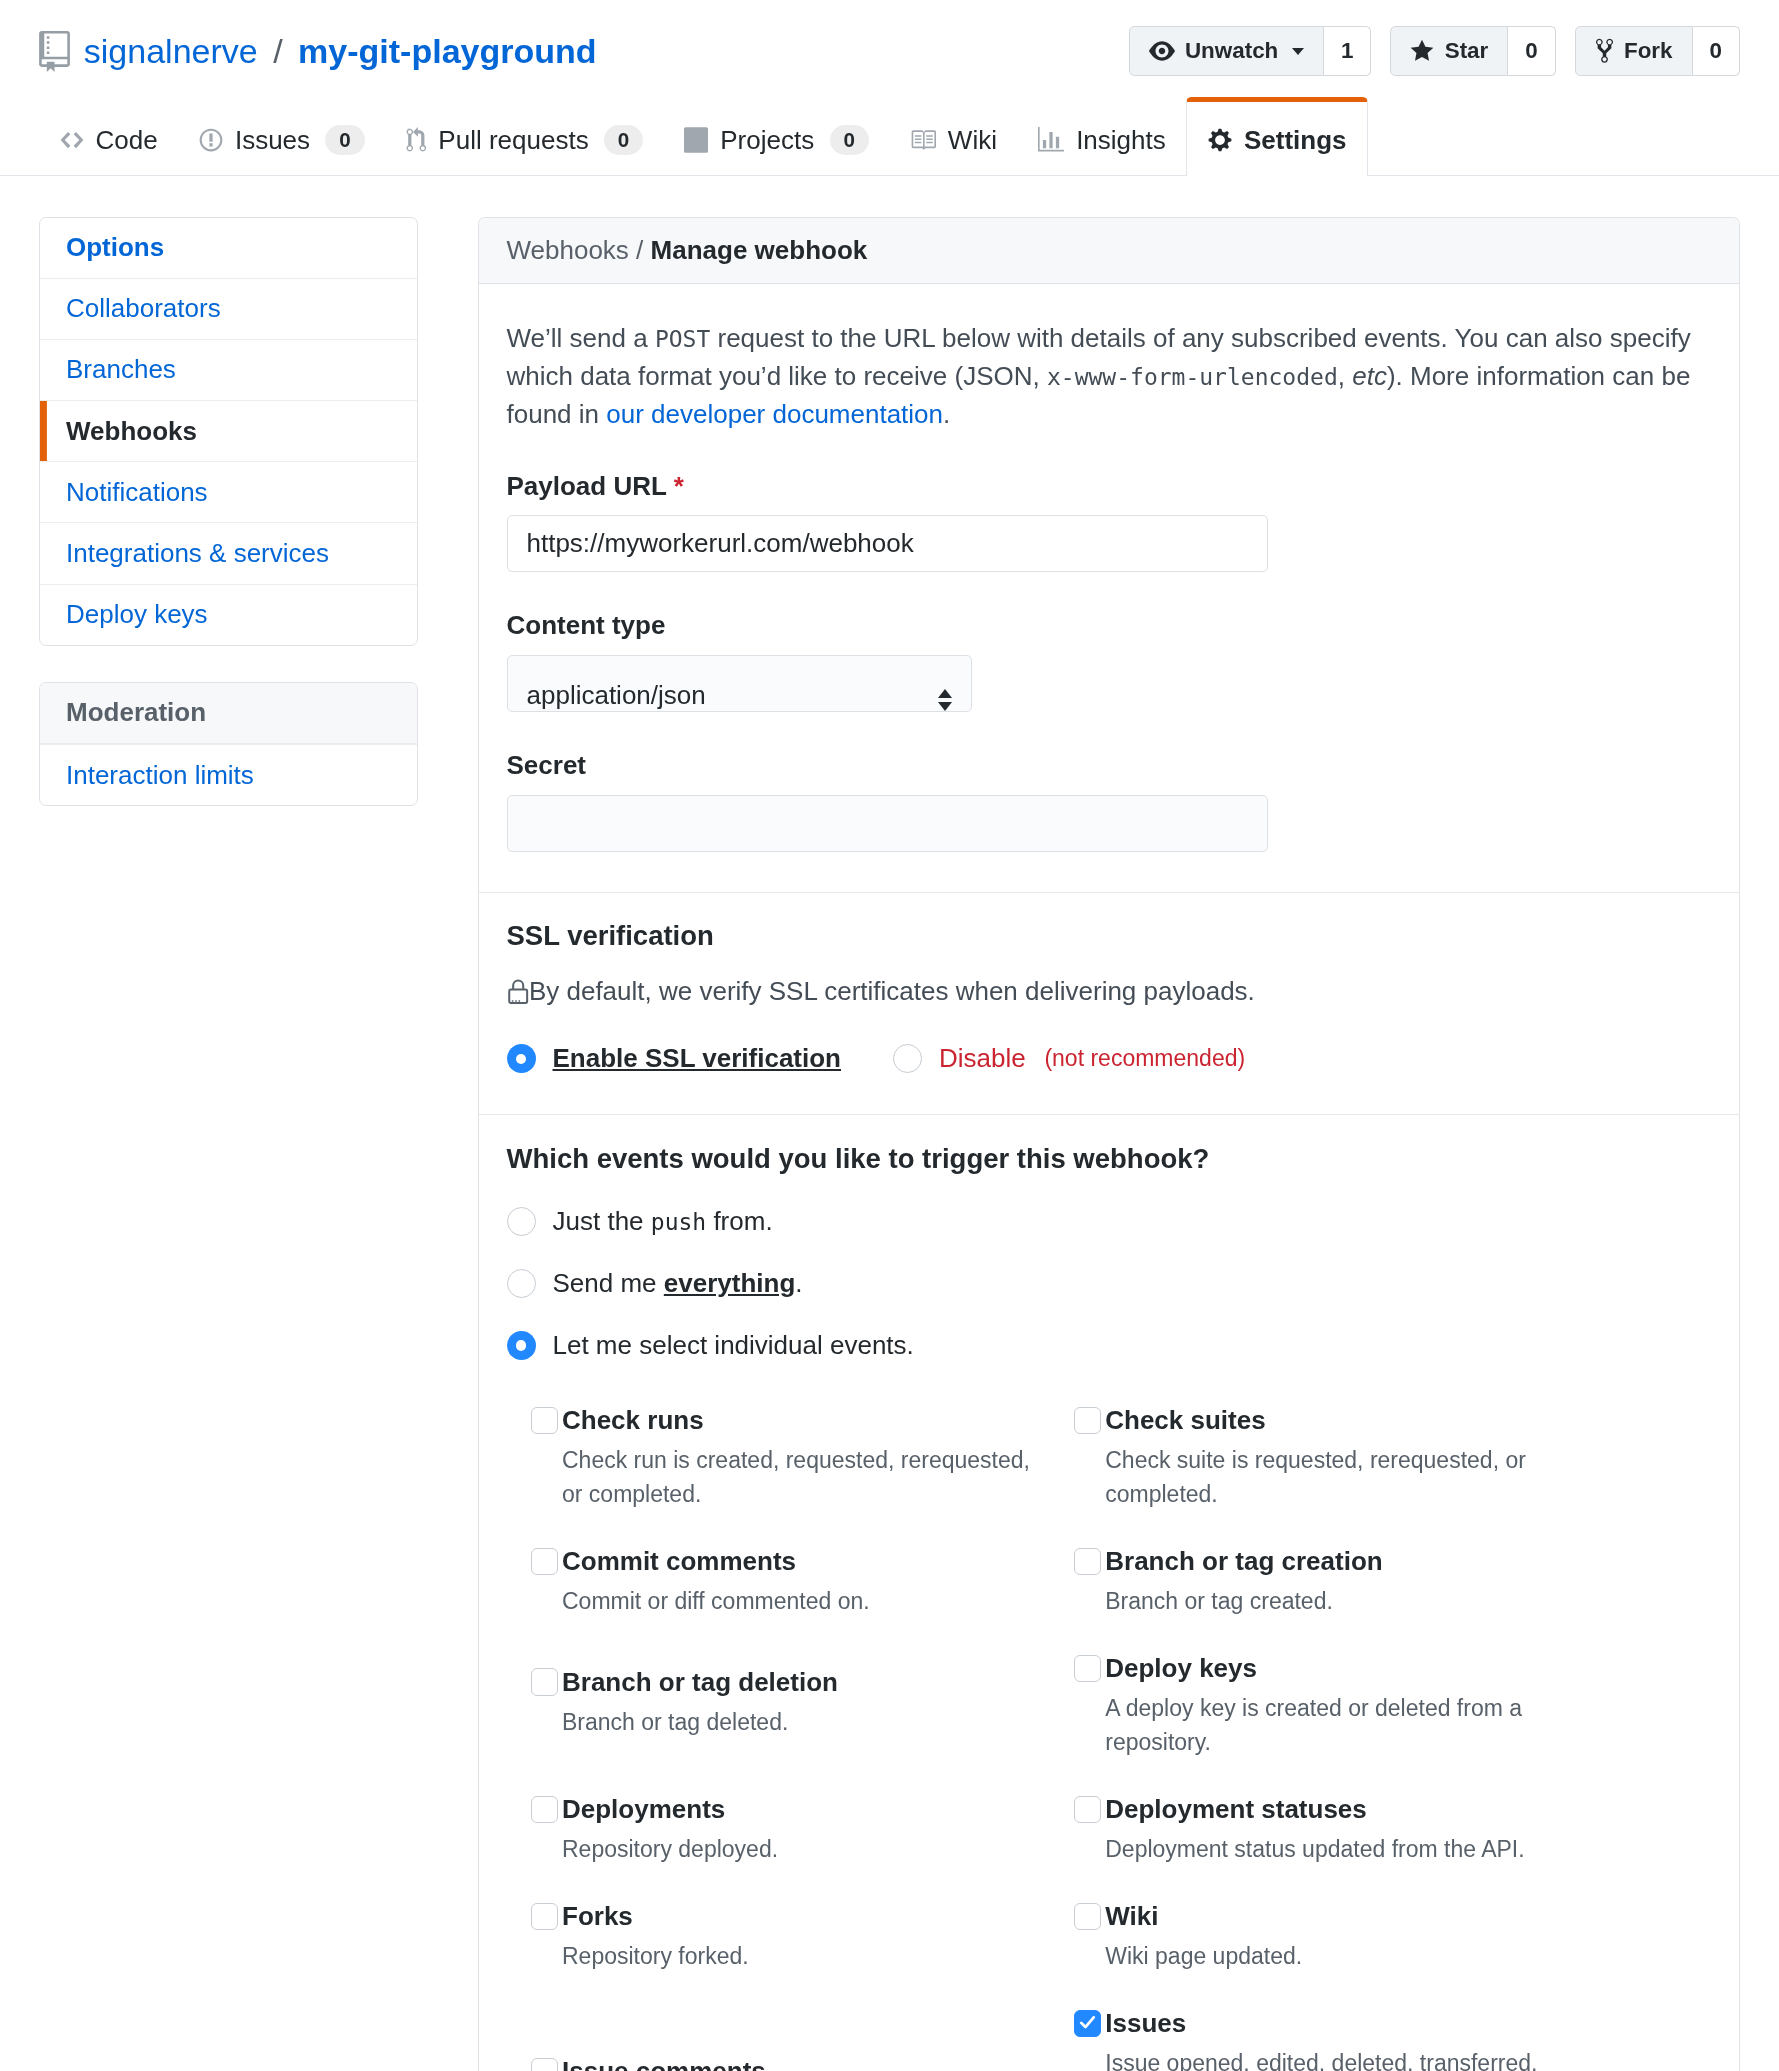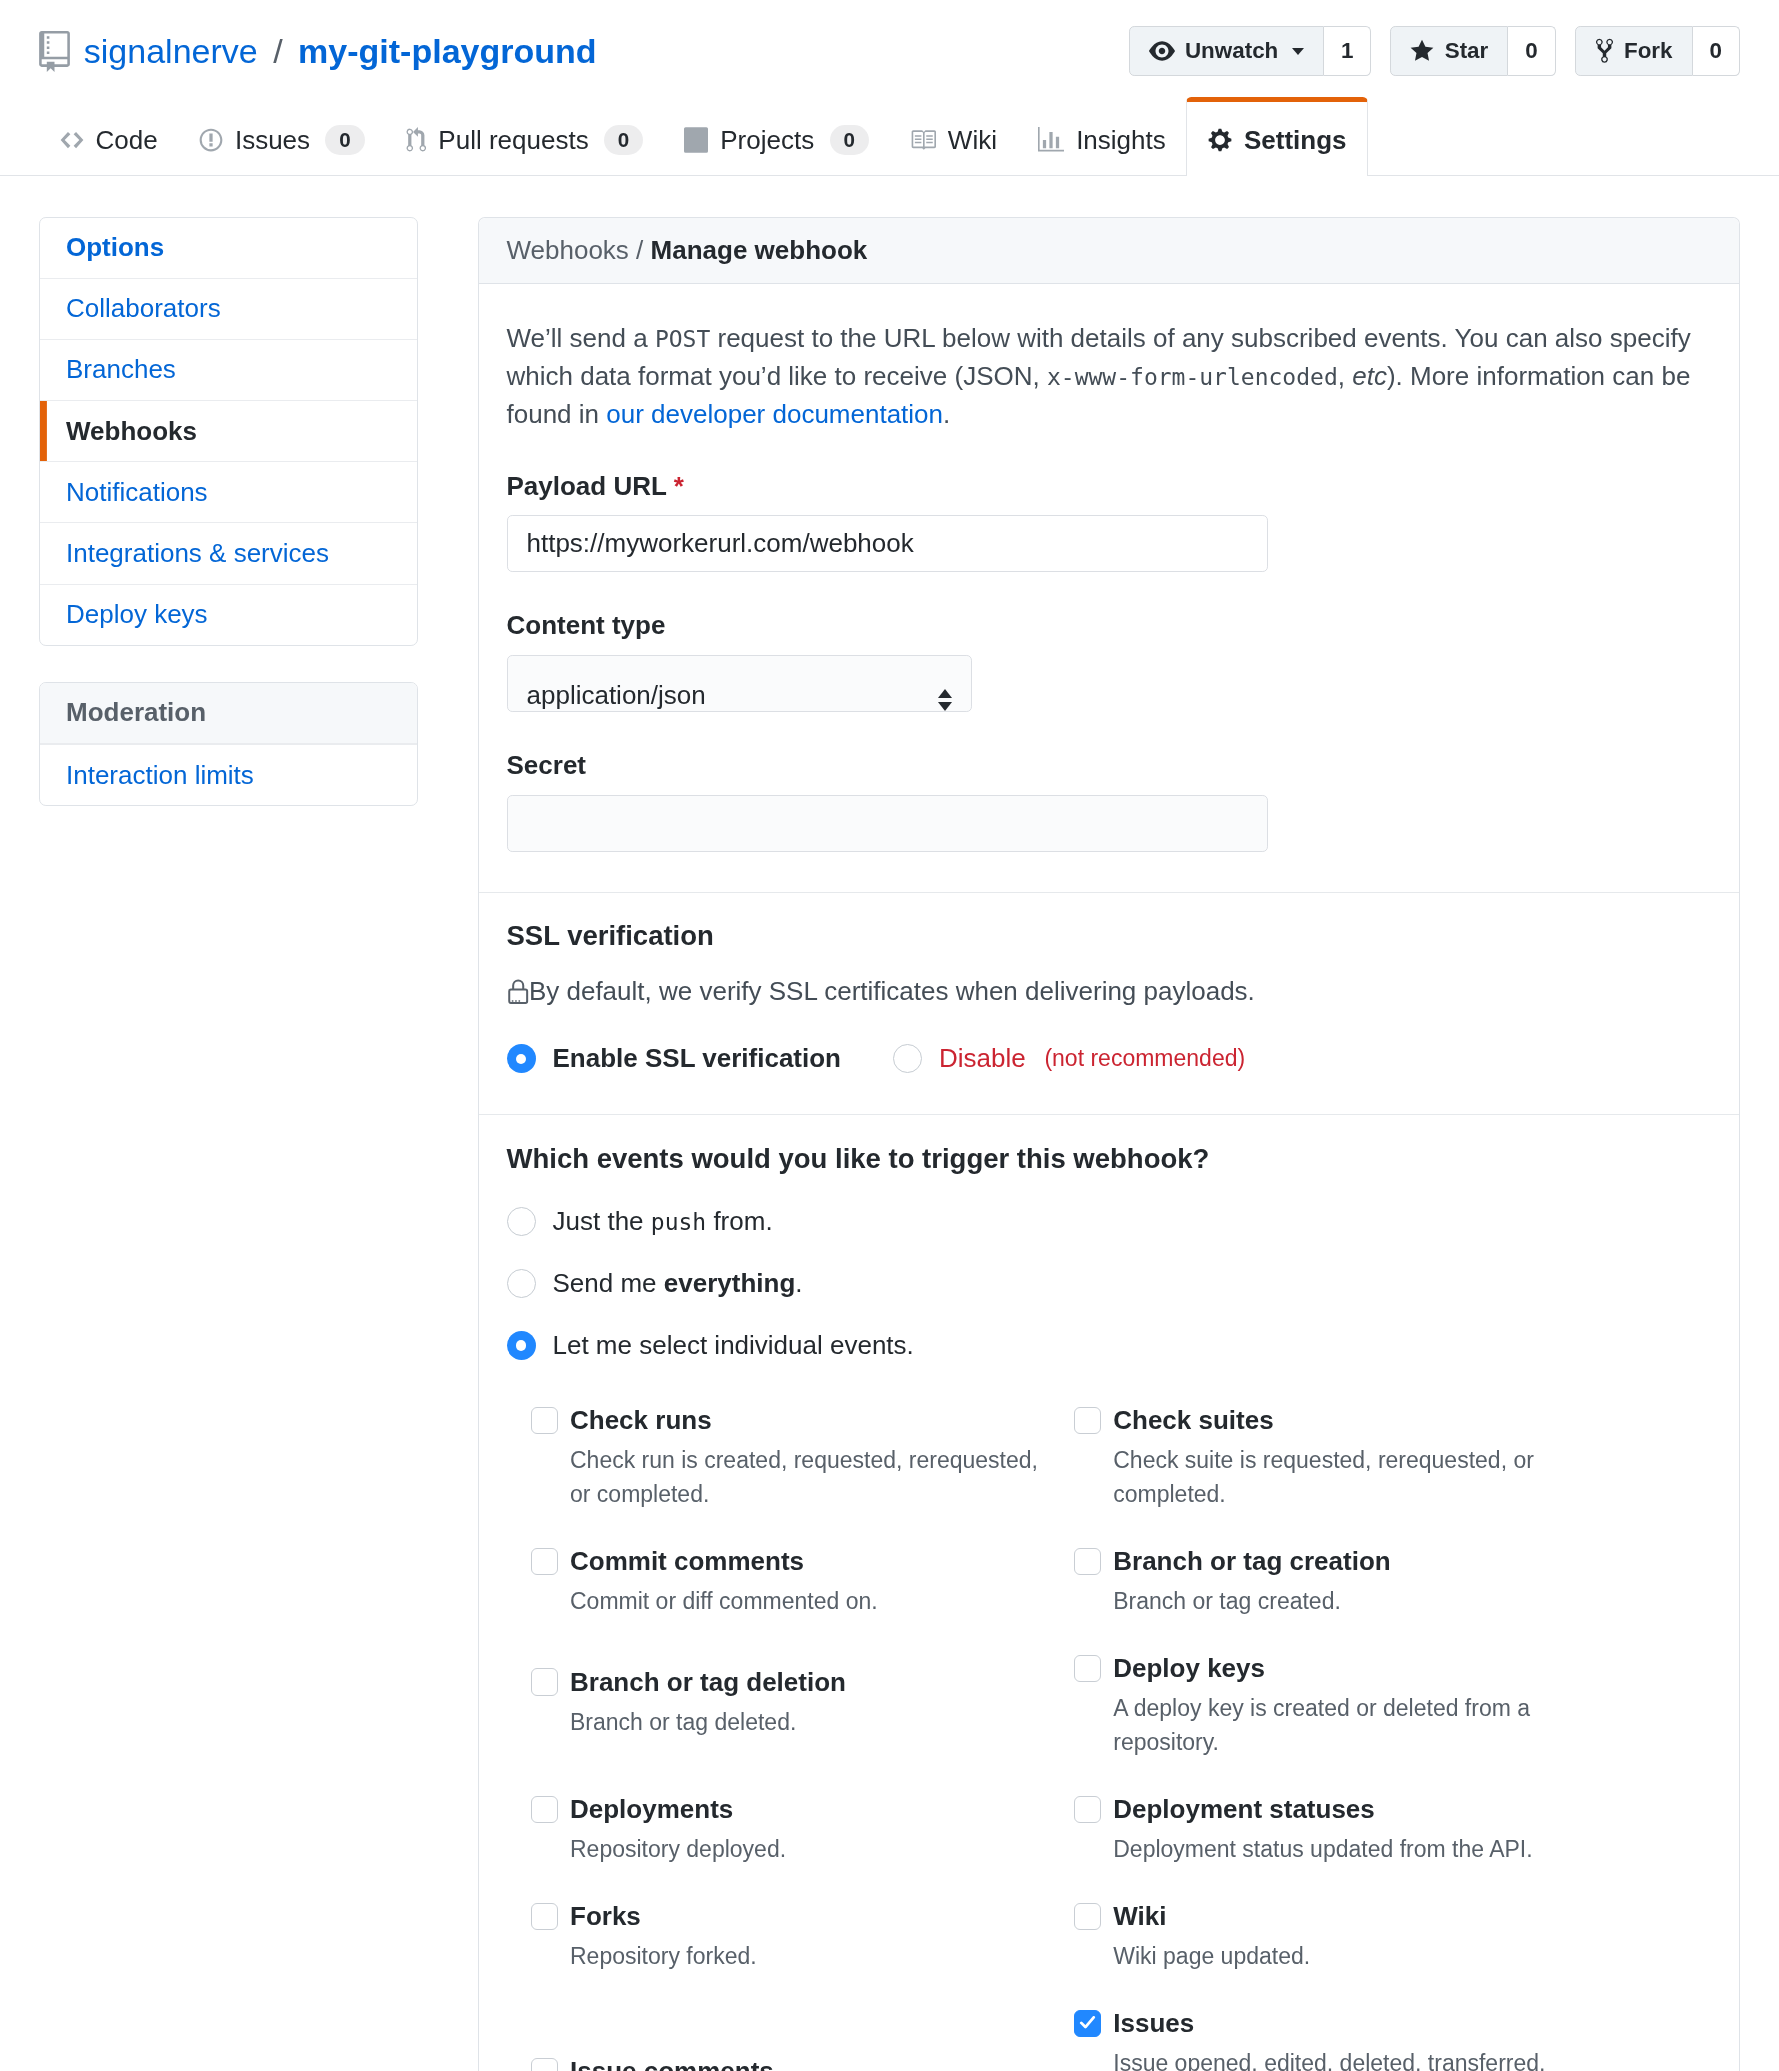--- a/index.html
+++ b/index.html
@@ -74,30 +74,30 @@
     border-top:9.5px solid #24292e; }
 
   .section-heading { font-size:27.5px; font-weight:700; color:#24292e; }
   .ssl-note { display:flex; align-items:center; margin-top:24px; font-size:26px; color:#444d56; }
   .radio-row { display:flex; align-items:center; gap:52px; margin-top:36px; }
   .radio-option { display:flex; align-items:center; gap:17px; font-size:26px; color:#24292e; cursor:pointer; }
   .radio { width:29px; height:29px; border-radius:50%; border:1.7px solid #c6ccd2; background:#fff; flex:none; position:relative; }
   .radio.checked { border:none; background:#2188ff; }
   .radio.checked::after { content:""; position:absolute; left:9.5px; top:9.5px; width:10.3px; height:10.3px;
     border-radius:50%; background:#fff; }
-  .bold { font-weight:700; }
+  .bold { font-weight:700;text-decoration:underline; }
   .danger { color:#cb2431; }
   .danger-note { color:#cb2431; font-size:23px; margin-left:1.7px; }
 
   .events-radios .radio-option { margin-top:31px; }
   .events-radios { margin-top:5.2px; }
 
   .cb-grid { margin-top:43px; padding-left:24px; }
   .cb-row { display:flex; align-items:flex-start; }
-  .cb-cell { display:flex; gap:12px; margin-bottom:34px; }
+  .cb-cell { display:flex; gap:4px; margin-bottom:34px; }
   .cb-cell.left { width:46%; padding-right:34px; }
   .cb-cell.right { width:54%; }
   .cb-cell.nudge { margin-top:13.8px; }
   .cb-cell.nudge-lg { margin-top:48px; }
   .cb-box { width:27.5px; height:27.5px; border:1.7px solid #c9ced4; border-radius:6px; background:#fff;
     flex:none; margin-top:2.6px; cursor:pointer; }
   .cb-box.checked { background:#2188ff; border-color:#2188ff; display:flex; align-items:center; justify-content:center; }
   .cb-title { font-size:26px; font-weight:700; color:#24292e; line-height:33px; }
   .cb-desc { font-size:23px; color:#586069; line-height:34px; margin-top:6px; }
   .cb-cell.left .cb-desc { max-width:533px; }

